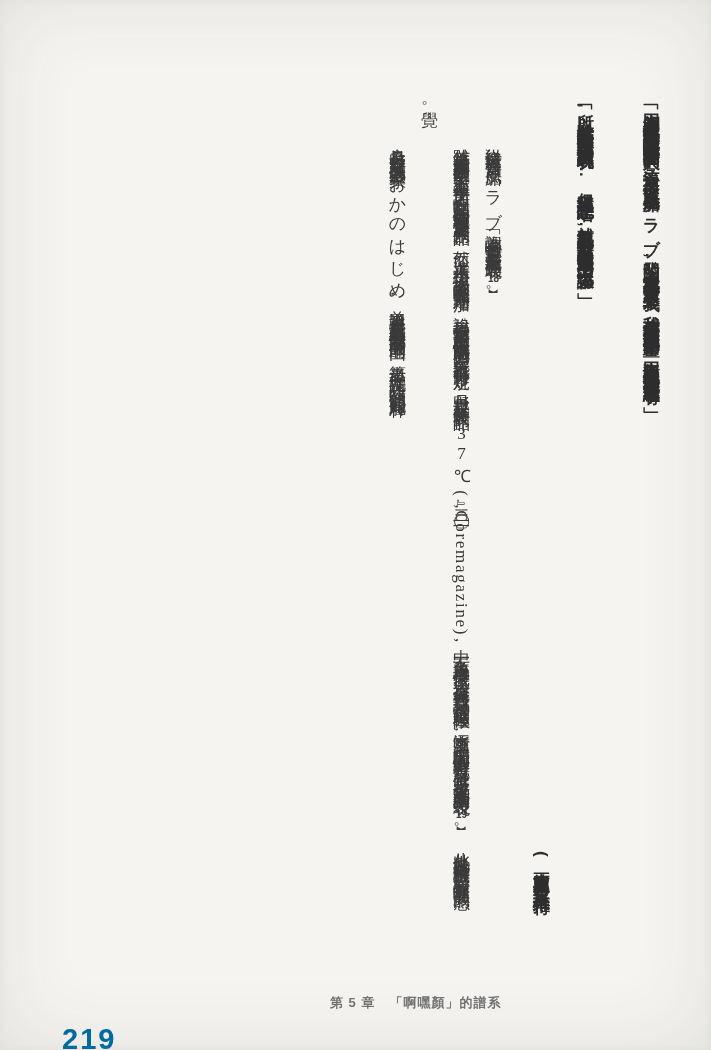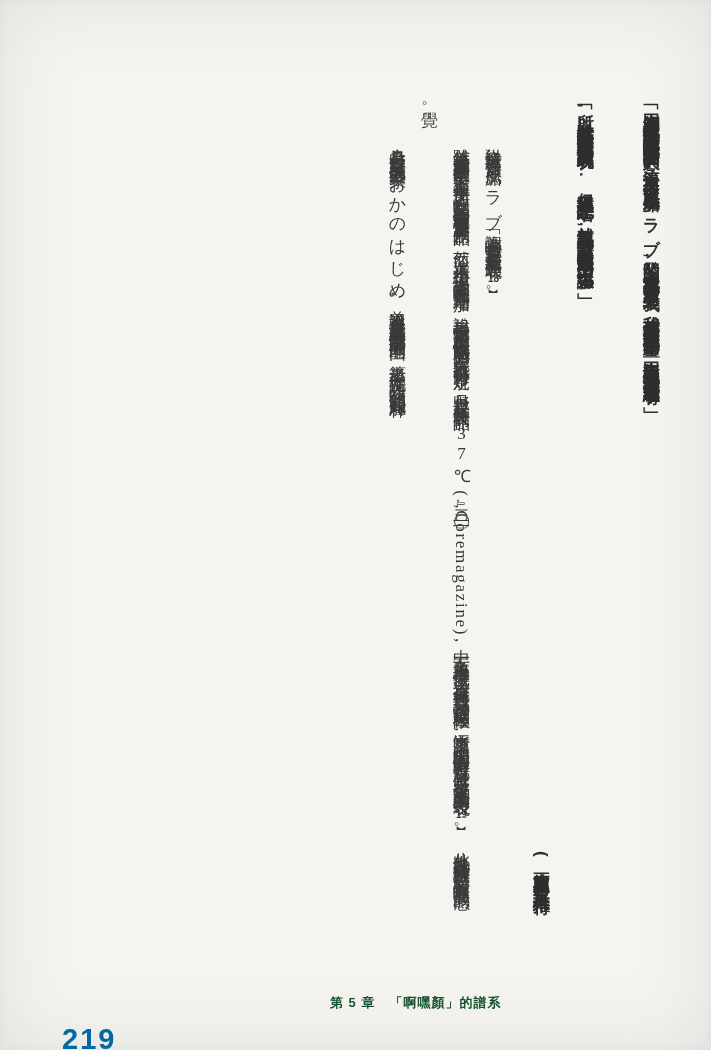--- a/index.html
+++ b/index.html
@@ -59,21 +59,21 @@
     color:#0369a1;
     margin-top:41px;
   }
   .footer-chapter {
     position:absolute;
     left:330px; top:994px;
     font-family:"Liberation Sans", sans-serif;
     font-weight:700;
     font-size:13px;
     letter-spacing:1px;
-    color:#14532d;
+    color:#737373;
   }
 </style>
 </head>
 <body>
 
 <div class="page">
 
   <div class="text-area">
 
     <div class="quote-block">

